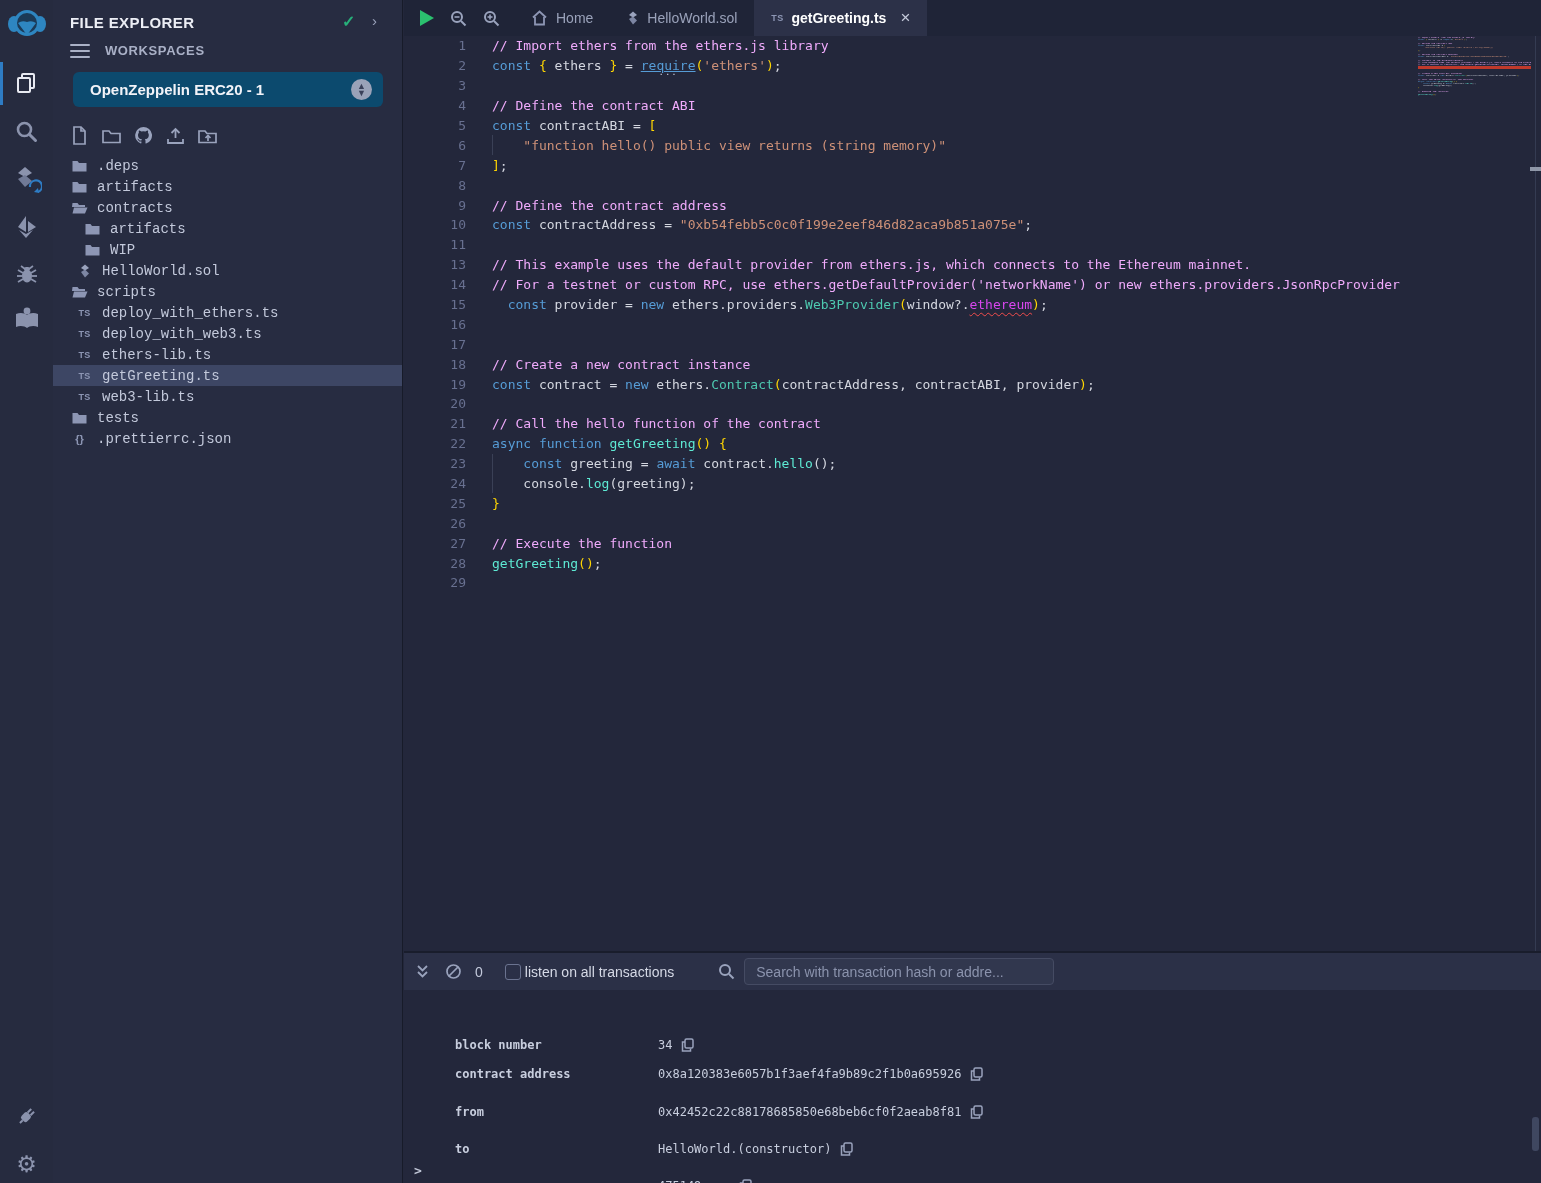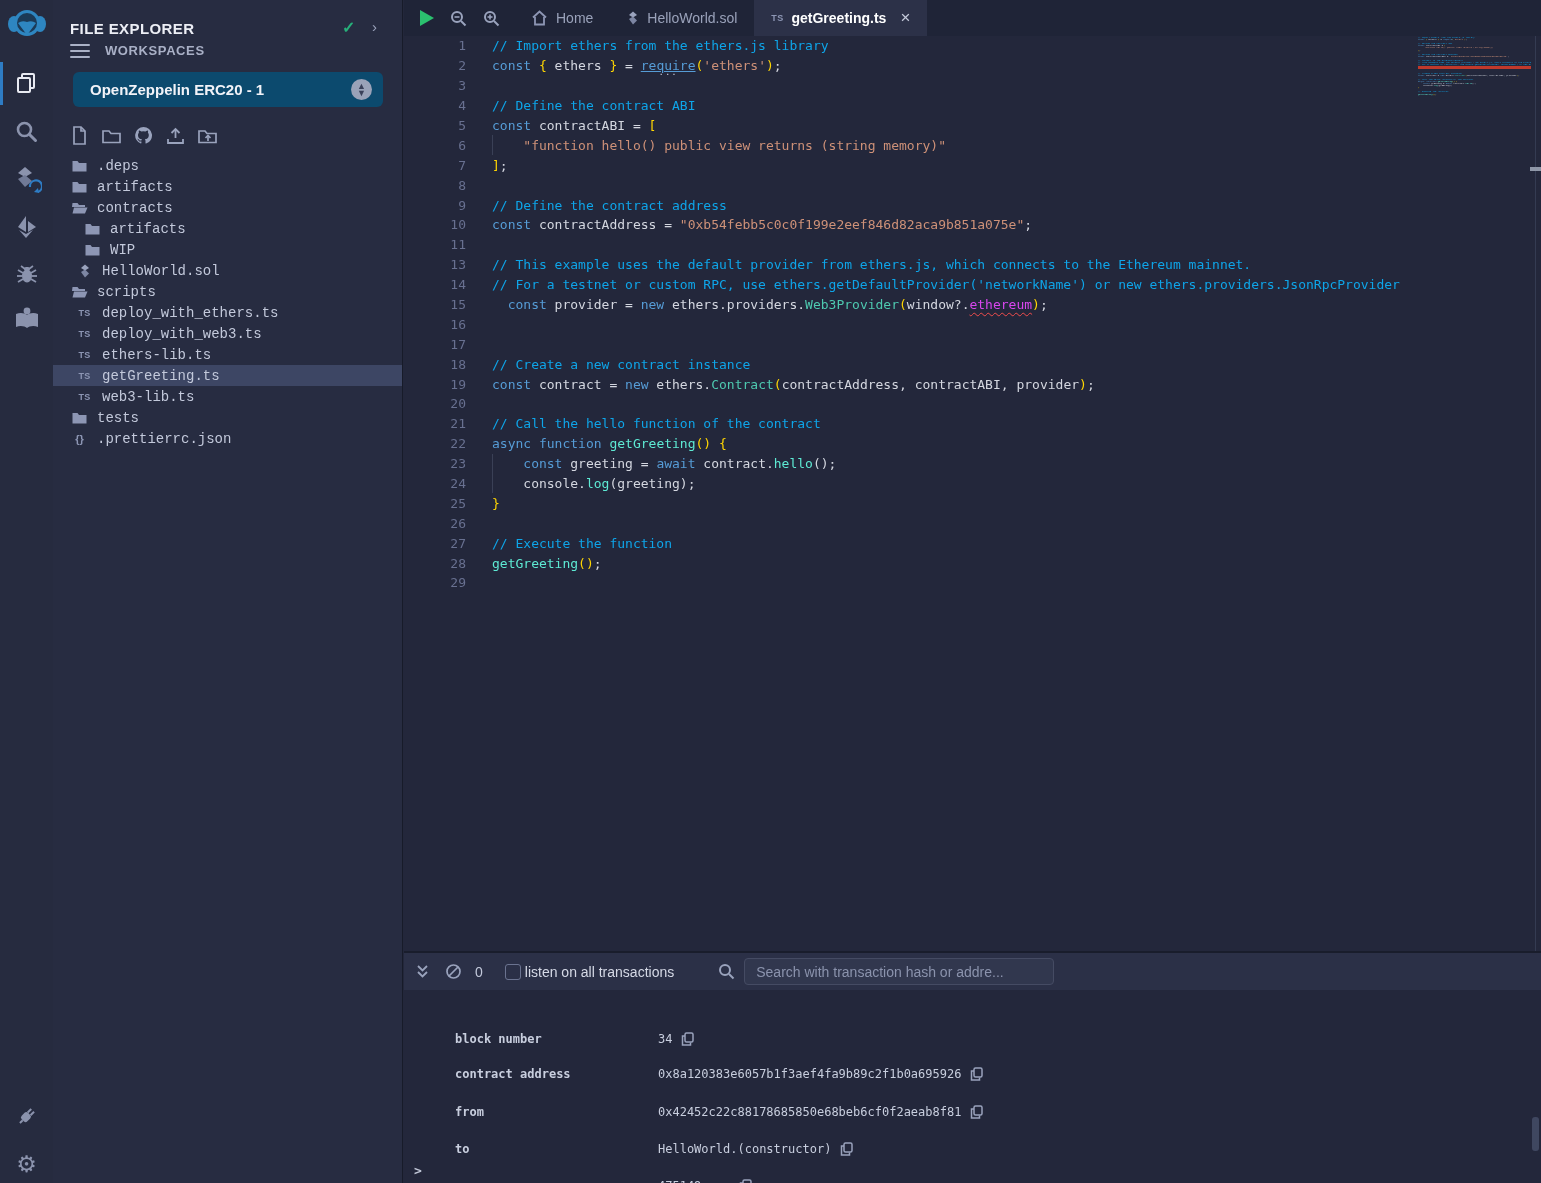--- a/index.html
+++ b/index.html
@@ -17,21 +17,21 @@
   [data-name="search-icon"]       { top:114px; height:34px; }
   [data-name="solidity-compiler-icon"]{ top:162px; height:38px; }
   [data-name="deploy-run-icon"]   { top:210px; height:34px; }
   [data-name="debugger-icon"]     { top:257px; height:34px; }
   [data-name="learneth-icon"]     { top:301px; height:34px; }
   [data-name="plugin-manager-icon"]{ top:1099px; height:34px; }
   [data-name="settings-icon"]     { top:1147px; height:34px; font-size:23px; line-height:23px; }
 
   
   #explorer { position:absolute; left:53px; top:0; width:350px; height:1183px; background:#272c41; border-right:1px solid #171b29; }
-  #explorer-header { position:absolute; left:0; top:10px; width:100%; height:36px; display:flex; align-items:center; }
+  #explorer-header { position:absolute; left:0; top:4px; width:100%; height:36px; display:flex; align-items:center; }
   #explorer-title { margin-left:17px; color:#eceef5; font-size:15px; font-weight:700; letter-spacing:.4px; }
   #explorer-check { position:absolute; left:289px; top:8px; color:#27b07a; font-size:16px; font-weight:700; }
   #explorer-chevron { position:absolute; left:319px; top:8px; color:#9aa2ba; font-size:15px; }
   #workspaces-row { position:absolute; left:17px; top:43px; display:flex; align-items:center; gap:15px; }
   #hamburger { width:20px; display:flex; flex-direction:column; gap:4px; cursor:pointer; }
   #hamburger i { display:block; height:2px; background:#aab1c6; border-radius:1px; }
   #workspaces-label { color:#a9b0c6; font-size:13px; font-weight:600; letter-spacing:.6px; }
   #workspace-select { position:absolute; left:20px; top:72px; width:310px; height:35px; background:#0c4a6e; border-radius:6px;
       display:flex; align-items:center; cursor:pointer; }
   #workspace-name { margin-left:17px; color:#f2f3f8; font-size:15px; font-weight:600; }
@@ -61,21 +61,21 @@
   .tab.active { background:#2c3148; color:#ffffff; font-weight:700; }
   .tab .closex { margin-left:6px; color:#c6cbdb; font-size:17px; font-weight:400; cursor:pointer; }
 
   #code-area { position:absolute; left:0; top:36px; right:0; bottom:0; overflow:hidden;
        font-family:"DejaVu Sans Mono", monospace; font-size:13px; }
   .crow { position:relative; height:19.9px; display:flex; align-items:center; }
   .crow.current { background:rgba(130,140,180,.10); box-shadow:inset 0 1px 0 rgba(130,140,180,.18), inset 0 -1px 0 rgba(130,140,180,.18); }
   .ln { width:62px; flex:none; text-align:right; color:#687090; }
   .crow.current .ln { color:#dfe3ee; }
   .ltext { margin-left:26px; white-space:pre; position:relative; }
-  .tok.cm  { color:#0ea5e9; }
+  .tok.cm  { color:#f0abfc; }
   .tok.kw  { color:#569cd6; }
   .tok.str { color:#ce9178; }
   .tok.cls { color:#4ec9b0; }
   .tok.fn  { color:#5eead4; }
   .tok.br  { color:#ffd602; }
   .tok.pl  { color:#d4d7e0; }
   .tok.und { color:#569cd6; text-decoration:underline; position:relative; }
   .tok.und::after { content:"..."; position:absolute; left:50%; transform:translateX(-50%); top:9px; font-size:9px; color:#c8cede; letter-spacing:1px; }
   .tok.err { color:#d946ef; text-decoration:underline wavy #f14c4c 1px; text-underline-offset:3px; }
   .cursor { display:inline-block; width:1.5px; height:15px; background:#f0f2f8; vertical-align:text-bottom; }
@@ -539,21 +539,21 @@
       <span class="ticon" data-name="terminal-search-icon">
         <svg width="17" height="17" viewBox="0 0 17 17">
             <circle cx="7" cy="7" r="5" fill="none" stroke="currentColor" stroke-width="2"></circle>
             <line x1="11" y1="11" x2="15.5" y2="15.5" stroke="currentColor" stroke-width="2"></line>
           </svg>
       </span>
       <input id="term-search" type="text" data-name="terminal-search-input" placeholder="Search with transaction hash or addre..." style="">
     </div>
     <div id="term-body" data-name="terminal-body">
       <div id="term-rows">
-          <div class="trow" data-name="terminal-log-row" style="top: 40px;">
+          <div class="trow" data-name="terminal-log-row" style="top: 46px;">
             <span class="tlabel" data-name="log-label">block number</span>
             <span class="tvalue" data-name="log-value">
               <span>34</span>
               <span class="copy-icon" data-name="copy-icon">
                 <svg width="13" height="14" viewBox="0 0 13 14">
                   <rect x="4" y="1" width="8" height="9" rx="1.5" fill="none" stroke="currentColor" stroke-width="1.5"></rect>
                   <path d="M4 4 h-2.5 v9 h8 v-2.5" fill="none" stroke="currentColor" stroke-width="1.5"></path>
                 </svg>
               </span>
             </span>

